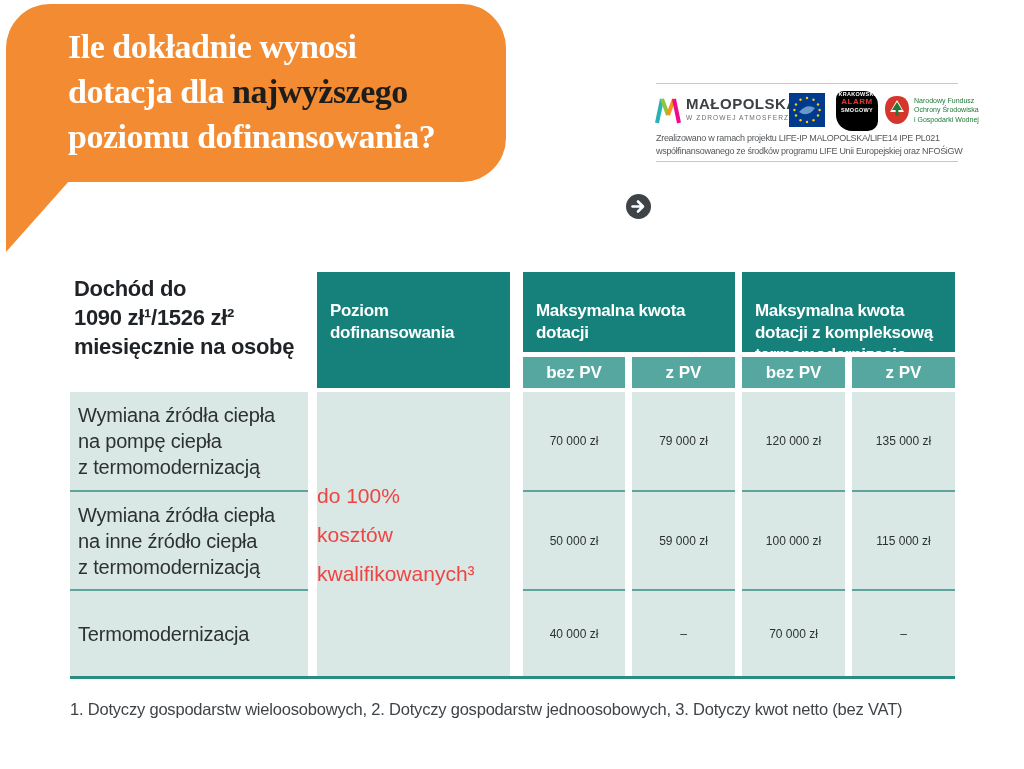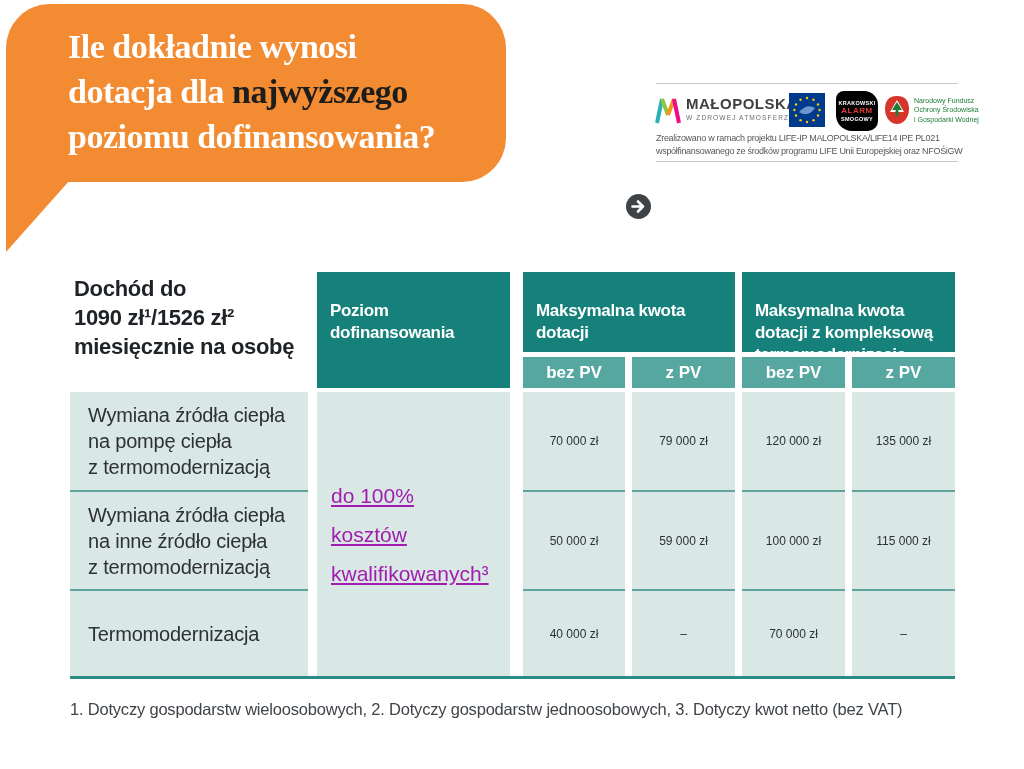--- a/index.html
+++ b/index.html
@@ -23,21 +23,21 @@
   .rule2 { left:656px; top:161px; width:302px; }
 
   .malopolska { position:absolute; left:655px; top:95px; display:flex; align-items:flex-start; }
   .m-mark { width:26px; height:30px; margin-right:5px; }
   .m-text .m-name { font-size:15px; font-weight:bold; color:#3c4043; letter-spacing:0.5px; }
   .m-text .m-tag  { font-size:6.6px; color:#6a6f73; letter-spacing:1.1px; margin-top:2px; }
 
   .eu-logo { position:absolute; left:789px; top:93px; width:36px; height:34px; background:#003a8c; }
   .krk-logo { position:absolute; left:836px; top:91px; width:42px; height:40px; background:#000000;
               border-radius:8px 14px 10px 16px; display:flex; flex-direction:column;
-              align-items:center; justify-content:center; line-height:1.15; }
+              align-items:center; line-height:1.15; }
   .krk-logo .k1,.krk-logo .k3 { color:#ffffff; font-size:5.5px; font-weight:bold; letter-spacing:0.3px;}
   .krk-logo .k2 { color:#e23b30; font-size:8px; font-weight:bold; letter-spacing:0.5px;}
   .nfos { position:absolute; left:884px; top:95px; display:flex; align-items:center; }
   .nfos-emblem { width:26px; height:30px; margin-right:4px; }
   .nfos-text { font-size:7px; line-height:1.35; color:#1e7a34; }
 
   .credit { position:absolute; left:656px; top:132px; width:312px;
             font-size:9px; letter-spacing:-0.3px; line-height:13px; color:#55595c; }
 
   
@@ -68,28 +68,28 @@
   .strip.c1 { left:70px;  width:238px; }
   .strip.c2 { left:317px; width:193px; }
   .strip.c3 { left:523px; width:102px; }
   .strip.c4 { left:632px; width:103px; }
   .strip.c5 { left:742px; width:103px; }
   .strip.c6 { left:852px; width:103px; }
   .strip .div1, .strip .div2 { position:absolute; left:0; width:100%; height:2px; background:#5fa49c; }
   .strip .div1 { top:98px; } .strip .div2 { top:197px; }
 
   .cell { position:absolute; display:flex; align-items:center; color:#2d3134; }
-  .cell.label { padding-left:18px; font-size:20px; line-height:26px; white-space:pre-line; letter-spacing:-0.2px; }
+  .cell.label { padding-left:8px; font-size:20px; line-height:26px; white-space:pre-line; letter-spacing:-0.2px; }
   .cell.val { justify-content:center; font-size:12px; }
   .r0 { top:392px; height:98px; } .r1 { top:492px; height:97px; } .r2 { top:591px; height:85px; }
   .cL { left:70px; width:238px; } .c3 { left:523px; width:102px; } .c4 { left:632px; width:103px; }
   .c5 { left:742px; width:103px; } .c6 { left:852px; width:103px; }
   .level-val { position:absolute; left:317px; top:392px; width:193px; height:284px;
-               display:flex; align-items:center; padding-left:14px;
-               font-size:21px; line-height:39px; color:#a21caf; white-space:pre-line;text-decoration:underline; }
+               display:flex; align-items:center; 
+               font-size:21px; line-height:39px; color:#ef4444; white-space:pre-line; }
 
   .bottom-bar { position:absolute; left:70px; top:676px; width:885px; height:3px; background:#2b8c83; }
 
   .footnote { position:absolute; left:70px; top:700px; width:910px;
               font-size:16.5px; color:#3f4449; letter-spacing:-0.2px; }
 </style>
 </head>
 <body>
 
 <div class="canvas">

